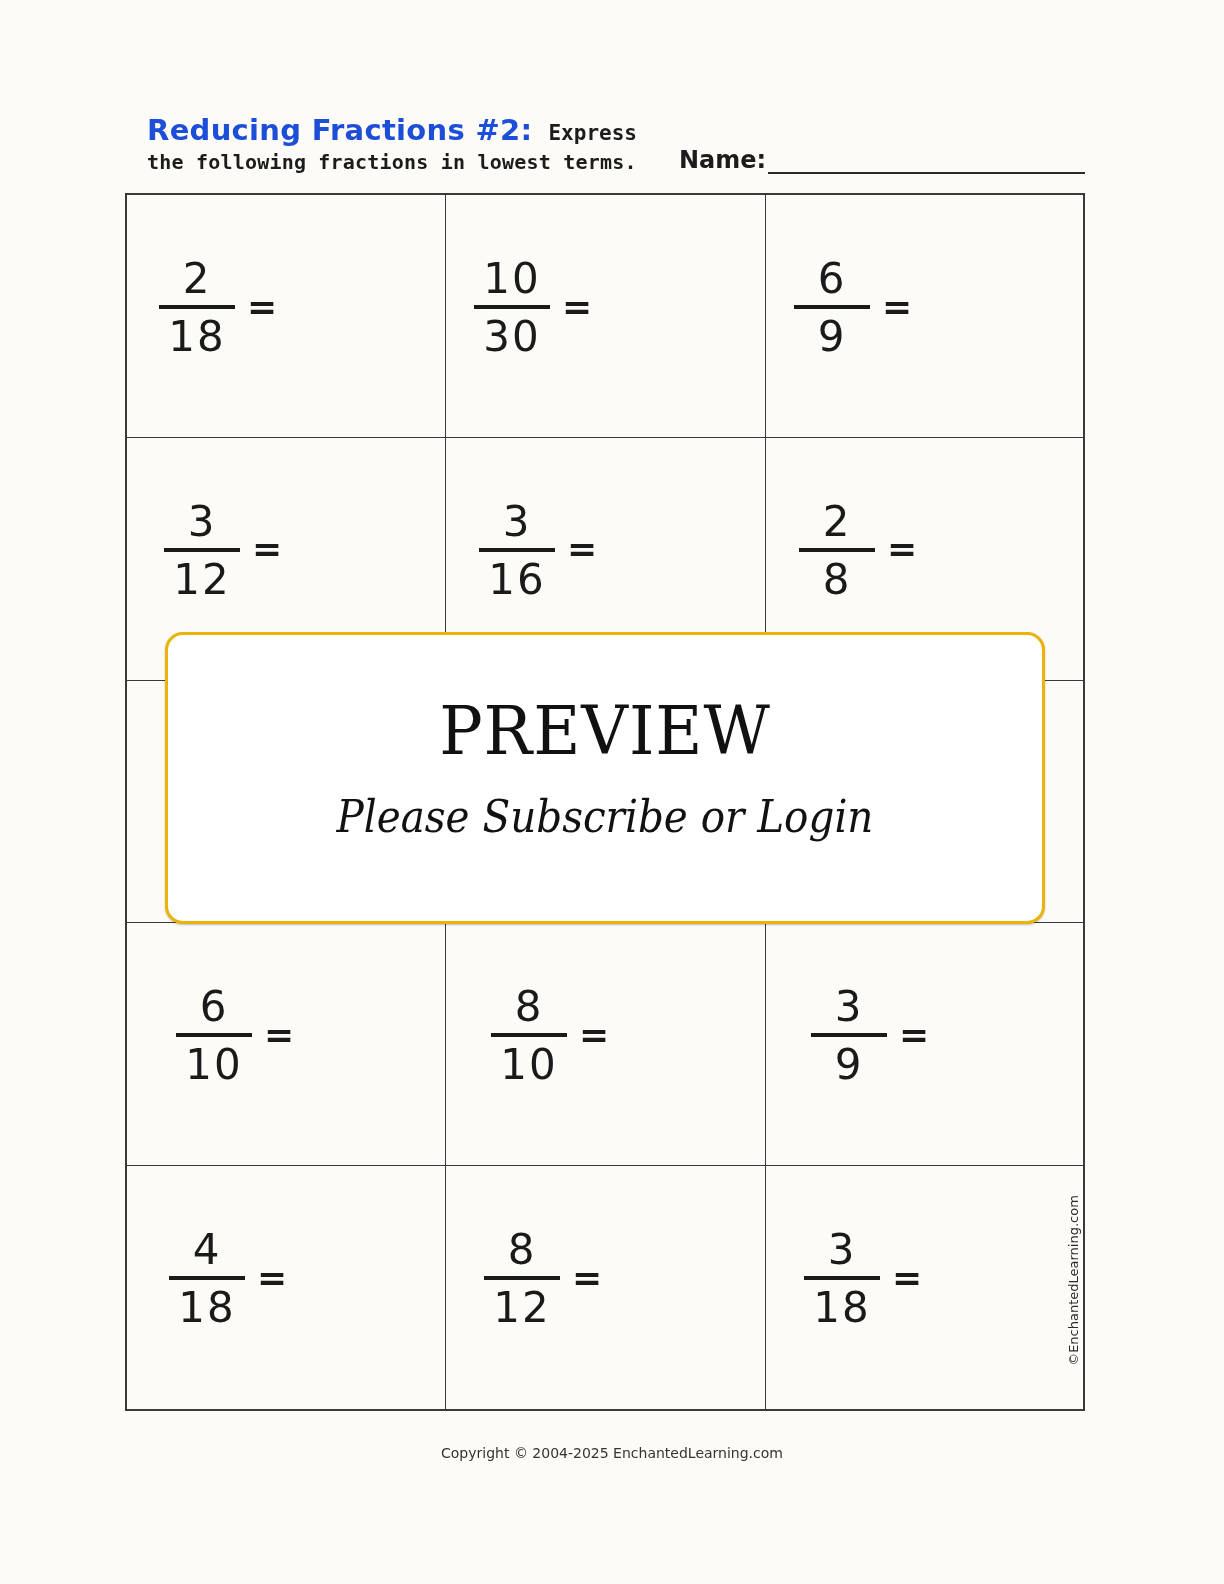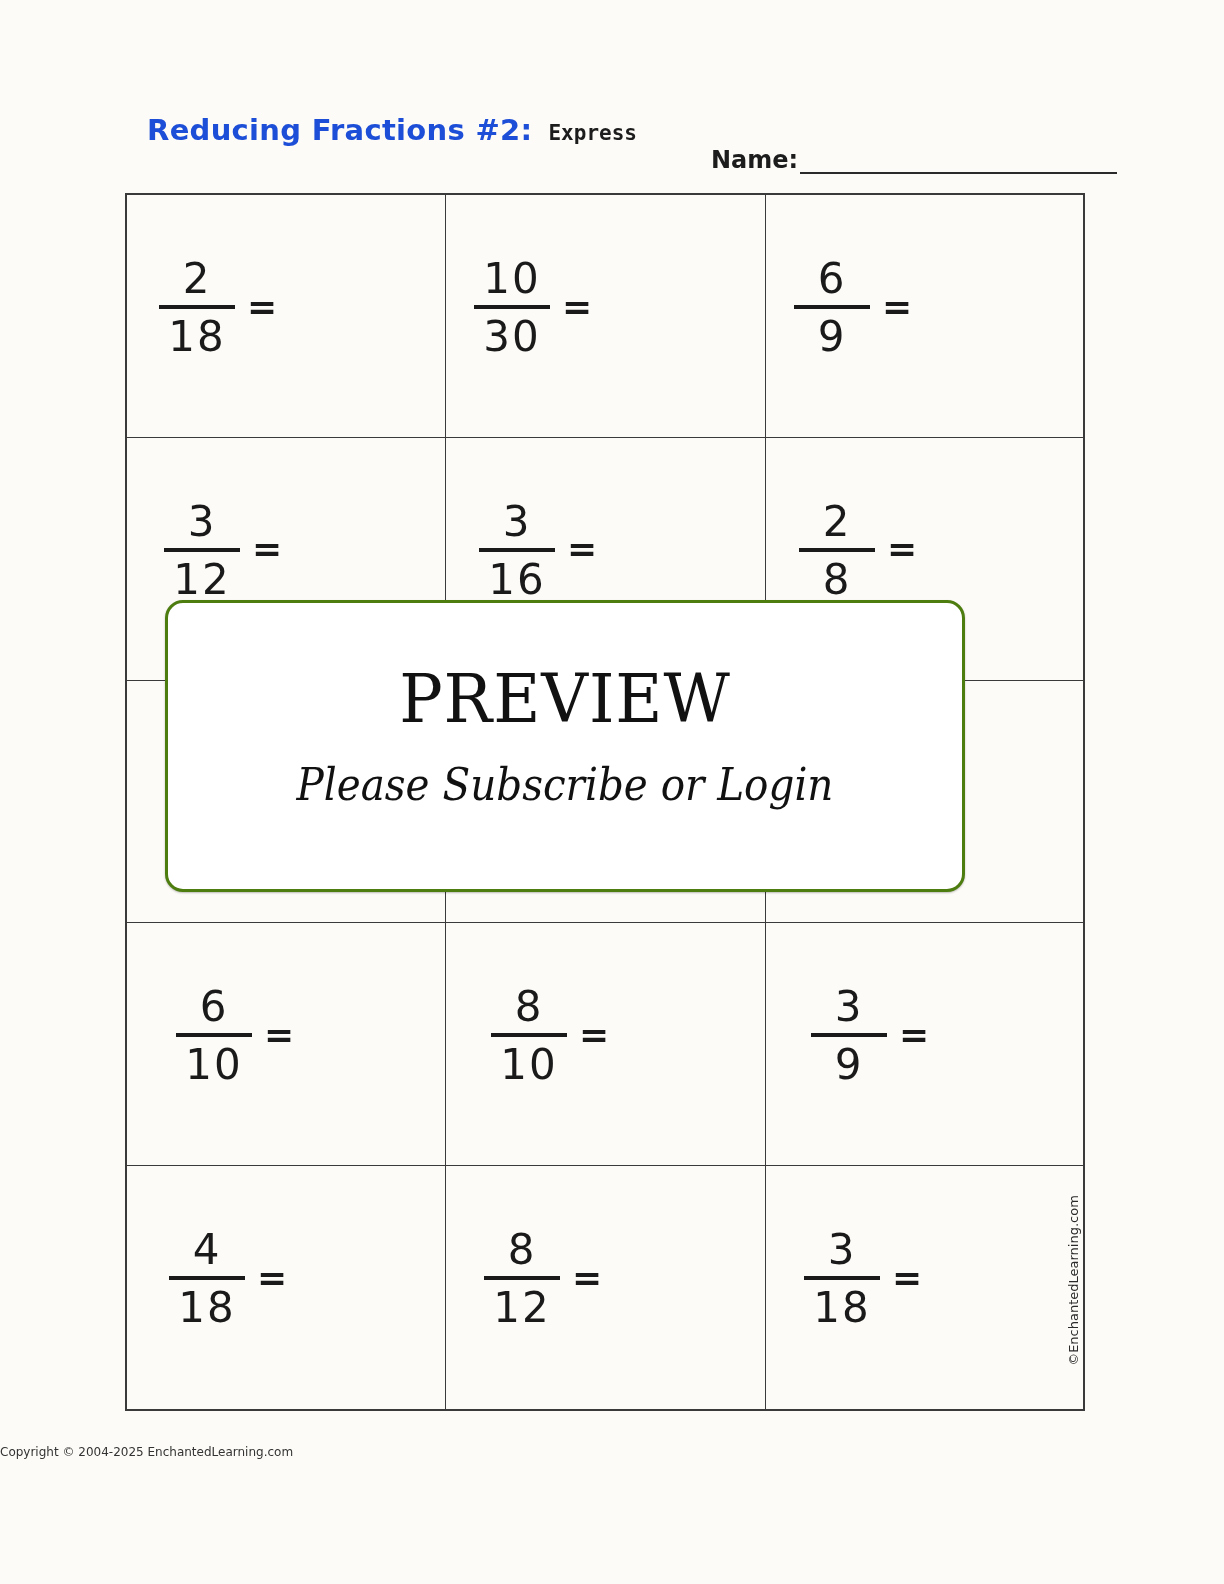--- a/index.html
+++ b/index.html
@@ -40,21 +40,21 @@
       display: block;
       margin-top: 7px;
       font-family: "DejaVu Sans Mono", monospace;
       font-weight: bold;
       font-size: 20px;
       color: #1c1c1c;
       letter-spacing: 0.2px;
     }
     .name-field {
       position: absolute;
-      left: 711px;
+      left: 679px;
       top: 142px;
       width: 406px;
       height: 32px;
       display: flex;
       align-items: flex-end;
     }
     .name-label {
       font-family: "DejaVu Sans", sans-serif;
       font-weight: bold;
       font-size: 24px;
@@ -135,26 +135,26 @@
       display: block;
       transform: rotate(-90deg);
       white-space: nowrap;
       font-family: "DejaVu Sans", sans-serif;
       font-size: 13px;
       color: #2a2a2a;
     }
     .preview-box {
       position: absolute;
       left: 165px;
-      top: 600px;
-      width: 800px;
+      top: 632px;
+      width: 880px;
       height: 292px;
       box-sizing: border-box;
       background: #ffffff;
-      border: 3px solid #4d7c0f;
+      border: 3px solid #eab308;
       border-radius: 18px;
       box-shadow: 0 1px 2px rgba(0,0,0,0.25);
       text-align: center;
     }
     .preview-title {
       font-family: "DejaVu Serif", serif;
       font-size: 68px;
       color: #111;
       margin-top: 62px;
       line-height: 1;
@@ -168,31 +168,32 @@
       color: #111;
       margin-top: 30px;
       line-height: 1;
       transform: scaleX(0.92);
     }
     .footer {
       position: absolute;
       left: 0;
       width: 1224px;
       top: 1445px;
-      text-align: left;
-      font-family: "DejaVu Sans", sans-serif;
-      font-size: 12px;
+      text-align: center;
+      font-family: "DejaVu Sans", sans-serif;
+      font-size: 14px;
       color: #333;
     }
   </style>
 </head>
 <body>
 
 <div class="title-block">
   <span class="title-main">Reducing Fractions #2:</span><span class="title-sub-inline">Express</span>
+  <span class="title-sub">the following fractions in lowest terms.</span>
 </div>
 
 <div class="name-field">
   <span class="name-label">Name:</span>
   <span class="name-line"></span>
 </div>
 
 <div class="grid">
 
   <div class="cell col-1 row-1">

